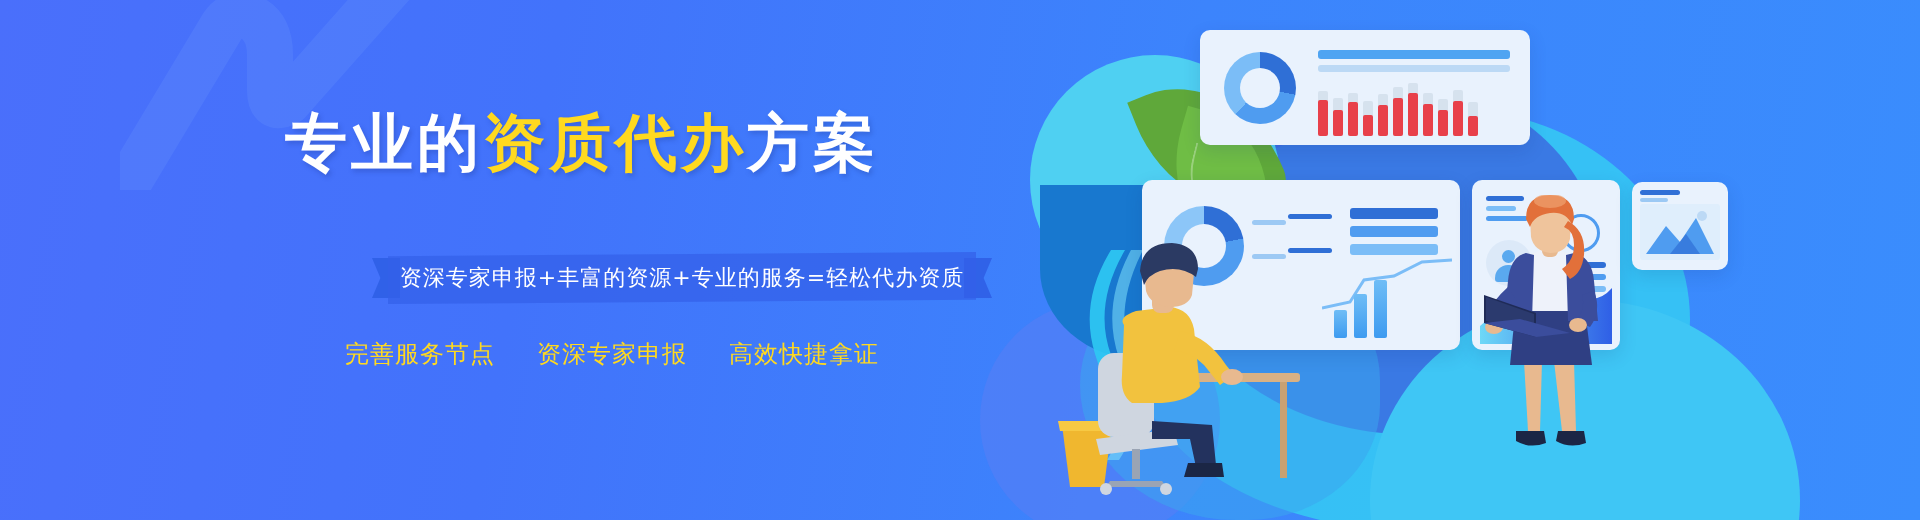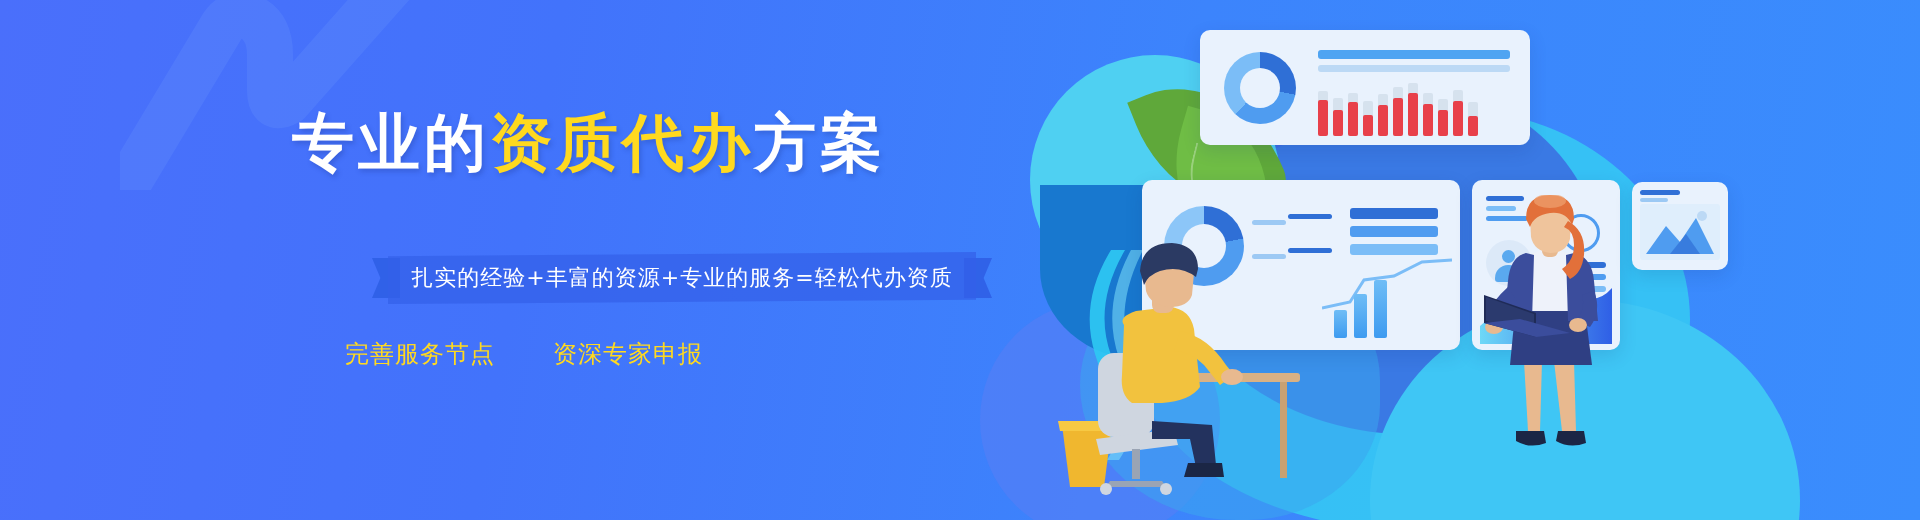--- a/index.html
+++ b/index.html
@@ -76,21 +76,21 @@
     border-radius:0 0 0 80%; transform:rotate(14deg);}
 
   
   .wave-deco{position:absolute;left:1085px;top:250px;width:70px;height:210px;}
   .wave-deco svg{width:100%;height:100%;display:block;}
 
   
   .copy{ position:absolute; left:0; top:0; width:1060px; height:520px; }
 
   .headline{
-    position:absolute; left:292px; top:112px;
+    position:absolute; left:285px; top:112px;
     font-family:"DejaVu Serif","Liberation Serif",serif;
     font-size:62px; font-weight:700; line-height:1;
     letter-spacing:4px; white-space:nowrap;
     text-shadow:2px 3px 5px rgba(24,52,140,.28);
   }
   .headline .w{color:#ffffff;}
   .headline .y{color:#ffd91f;}
 
   .ribbon-wrap{
     position:absolute; left:372px; top:252px;
@@ -108,21 +108,21 @@
     display:flex; align-items:center; justify-content:center;
     clip-path:polygon(0 8%,100% 0,100% 92%,0 100%);
   }
   .ribbon-text{
     color:#ffffff; font-size:22px; letter-spacing:1px; white-space:nowrap;
     font-family:"DejaVu Sans","Liberation Sans",sans-serif;
   }
 
   .tags{
     position:absolute; left:345px; top:338px;
-    display:flex; gap:58px; align-items:center;
+    display:flex; gap:42px; align-items:center;
   }
   .tag{
     color:#ffd91f; font-size:24px; letter-spacing:1px; white-space:nowrap;
     font-family:"DejaVu Sans","Liberation Sans",sans-serif;
   }
 
   
   .illus{position:absolute; left:1060px; top:0; width:700px; height:520px;}
 
   .card{
@@ -225,27 +225,28 @@
   <div class="copy">
 
     <div class="headline">
       <span class="w">专业的</span><span class="y">资质代办</span><span class="w">方案</span>
     </div>
 
     <div class="ribbon-wrap">
       <div class="ribbon-tail l"></div>
       <div class="ribbon-tail r"></div>
       <div class="ribbon-body">
-        <span class="ribbon-text">扎实的经验+丰富的资源+专业的服务=轻松代办资质</span>
+        <span class="ribbon-text">资深专家申报+丰富的资源+专业的服务=轻松代办资质</span>
       </div>
     </div>
 
     <div class="tags">
       <span class="tag">完善服务节点</span>
       <span class="tag">资深专家申报</span>
+      <span class="tag">高效快捷拿证</span>
     </div>
   </div>
 
   <div class="illus">
 
     <div class="card card-top">
       <div class="donut donut-top"></div>
       <div class="bar-line" style="left:118px;top:20px;width:192px;height:9px;background:#4fa4f2;"></div>
       <div class="bar-line" style="left:118px;top:35px;width:192px;height:7px;background:#bcd9f5;"></div>
       <div class="redbars">

